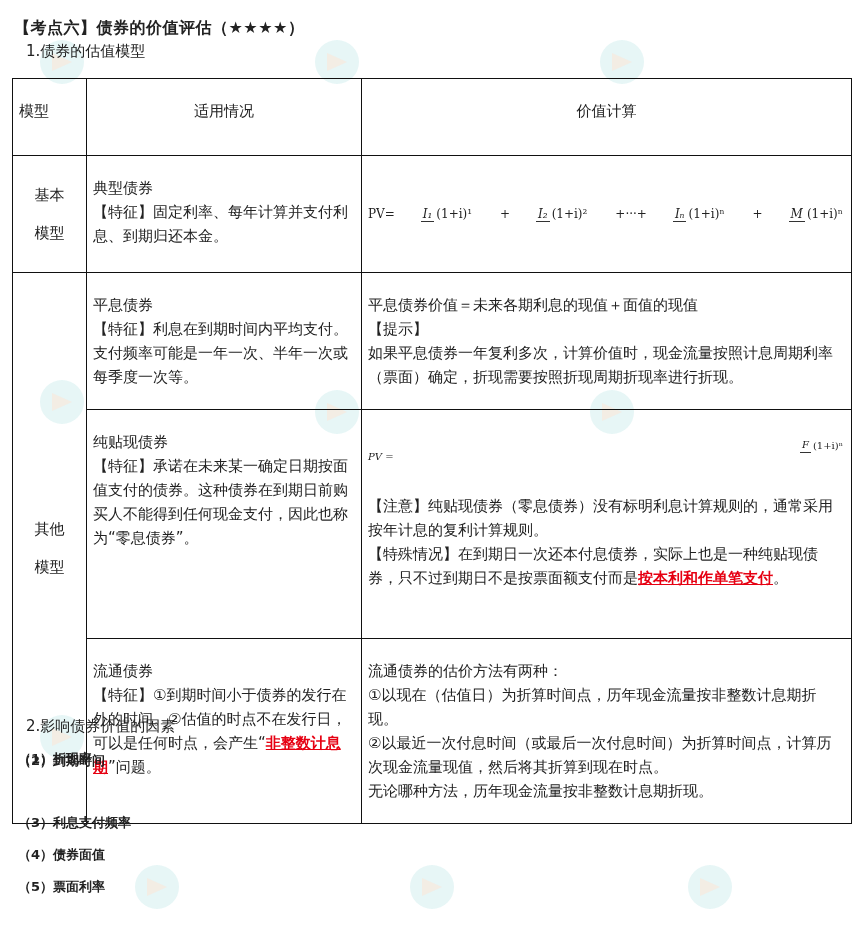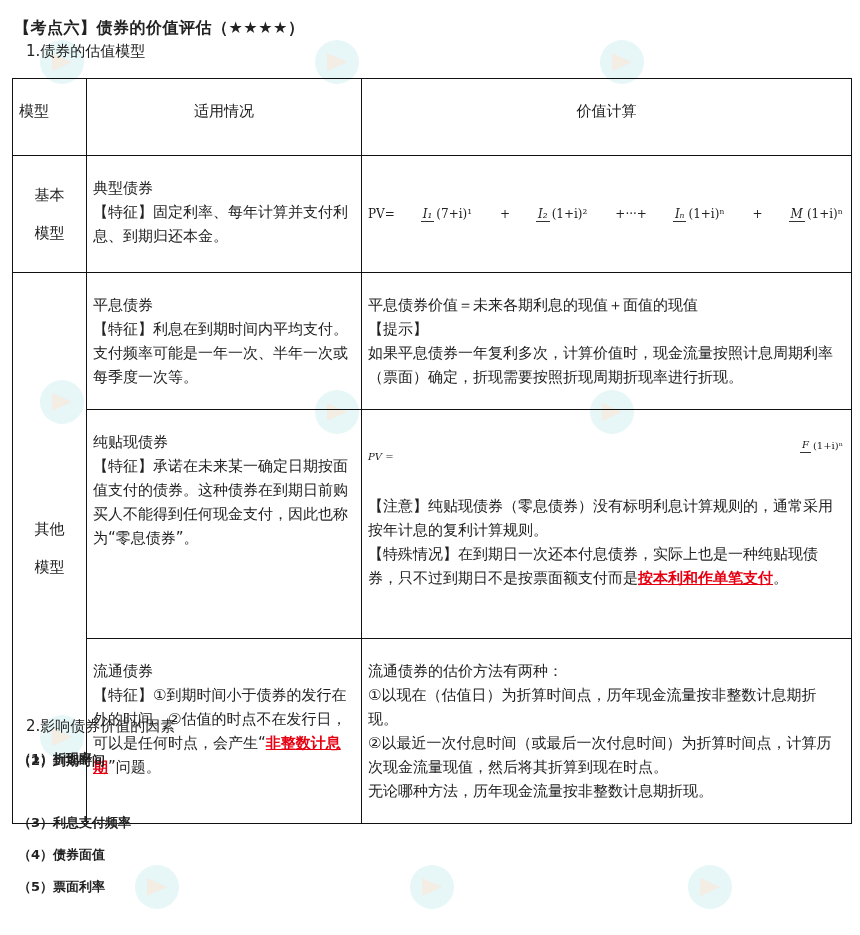--- a/index.html
+++ b/index.html
@@ -83,21 +83,21 @@
       </td>
       <td>
         <div>典型债券</div>
         <div>【特征】固定利率、每年计算并支付利息、到期归还本金。</div>
       </td>
       <td style="vertical-align:middle">
         <div class="formula">
           <span>PV=</span>
           <span class="frac">
                 <span class="num">I₁</span>
-                <span class="den">(7+i)¹</span>
+                <span class="den">(1+i)¹</span>
               </span>
           <span>+</span>
           <span class="frac">
                 <span class="num">I₂</span>
                 <span class="den">(1+i)²</span>
               </span>
           <span>+···+</span>
           <span class="frac">
                 <span class="num">Iₙ</span>
                 <span class="den">(1+i)ⁿ</span>

